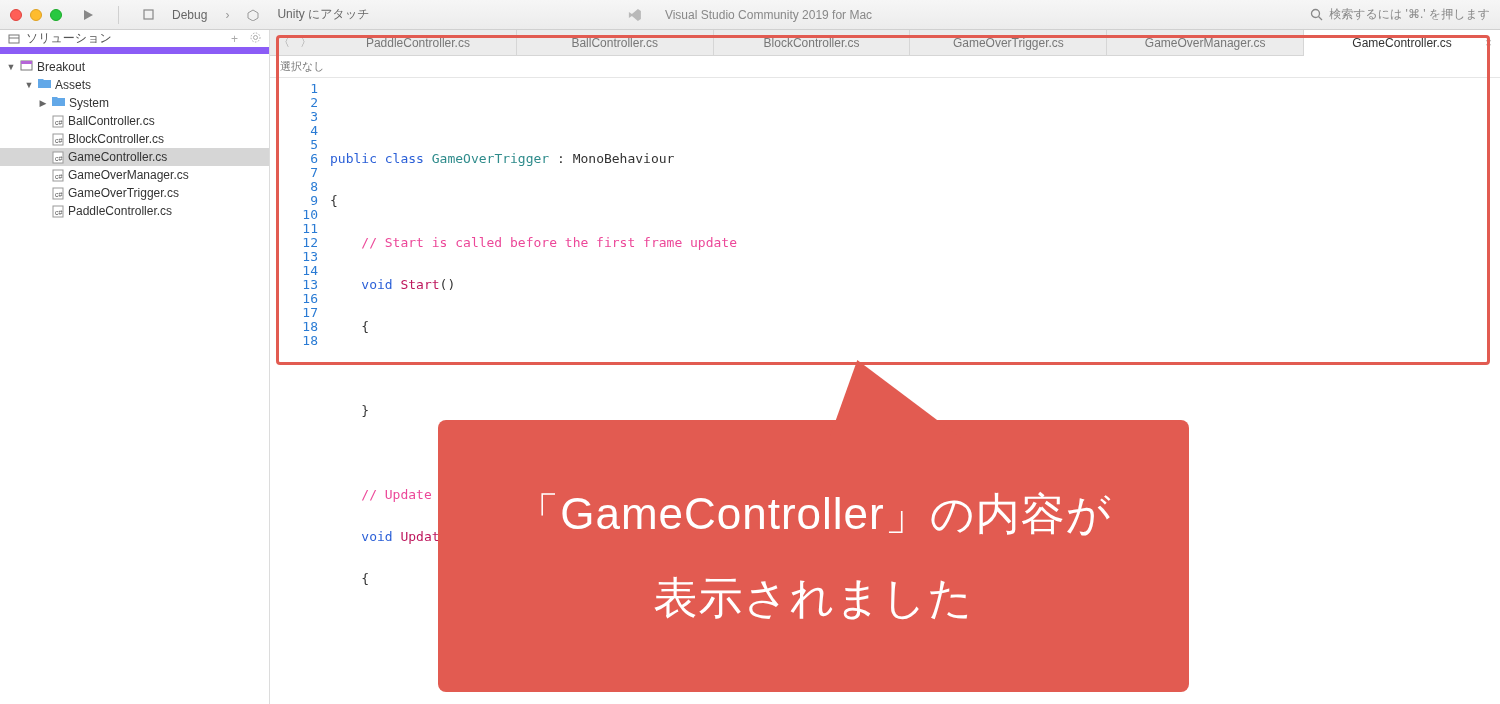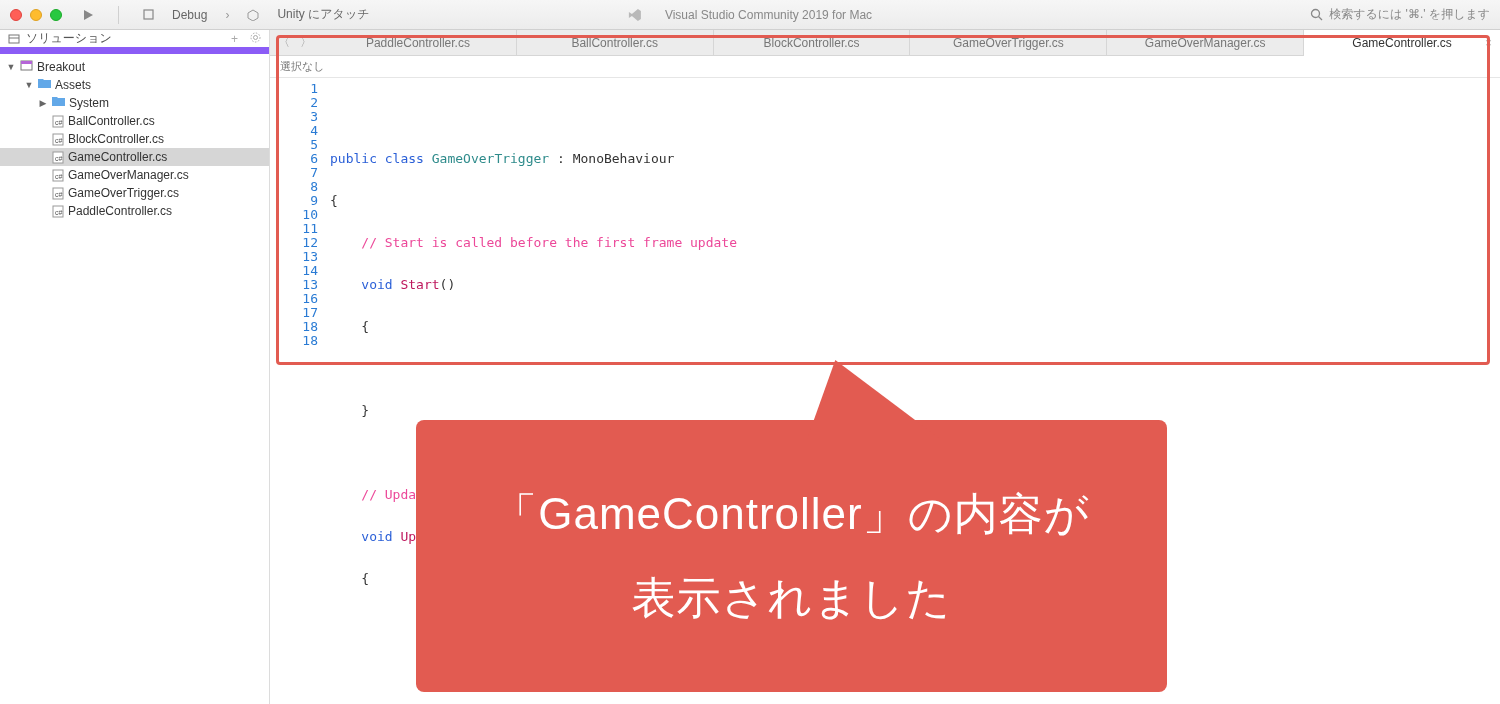--- a/index.html
+++ b/index.html
@@ -46,21 +46,21 @@
   .editor { flex: 1; background: #fff; display: flex; font-family: Menlo, Consolas, monospace; font-size: 13px; line-height: 14px; }
   .gutter { width: 60px; text-align: right; color: #2a7bd4; padding: 4px 12px 4px 0; user-select: none; }
   .gutter div { height: 14px; }
   .code { padding: 4px 0; white-space: pre; color: #333; }
   .code div { height: 14px; }
   .kw { color: #2a5fd7; }
   .cls { color: #2e8b8b; }
   .cmt { color: #ec4899; }
   .mth { color: #be185d; }
   
-  .callout { position: absolute; top: 390px; left: 146px; width: 751px; height: 272px; background: #e25b51; border-radius: 8px; display: flex; flex-direction: column; align-items: center; justify-content: center; color: #fff; font-size: 44px; font-weight: 300; line-height: 1.9; letter-spacing: 1px; padding: 30px 60px; text-align: center; }
+  .callout { position: absolute; top: 390px; left: 168px; width: 751px; height: 272px; background: #e25b51; border-radius: 8px; display: flex; flex-direction: column; align-items: center; justify-content: center; color: #fff; font-size: 44px; font-weight: 300; line-height: 1.9; letter-spacing: 1px; padding: 30px 60px; text-align: center; }
   .callout-arrow { position: absolute; top: -60px; left: 380px; width: 0; height: 0; border-left: 50px solid transparent; border-right: 85px solid transparent; border-bottom: 80px solid #e25b51; transform: skewX(15deg); }
 </style>
 </head>
 <body>
 
 <div class="titlebar">
   <div class="traffic-lights">
     <div class="tl red"></div>
     <div class="tl yellow"></div>
     <div class="tl green"></div>

